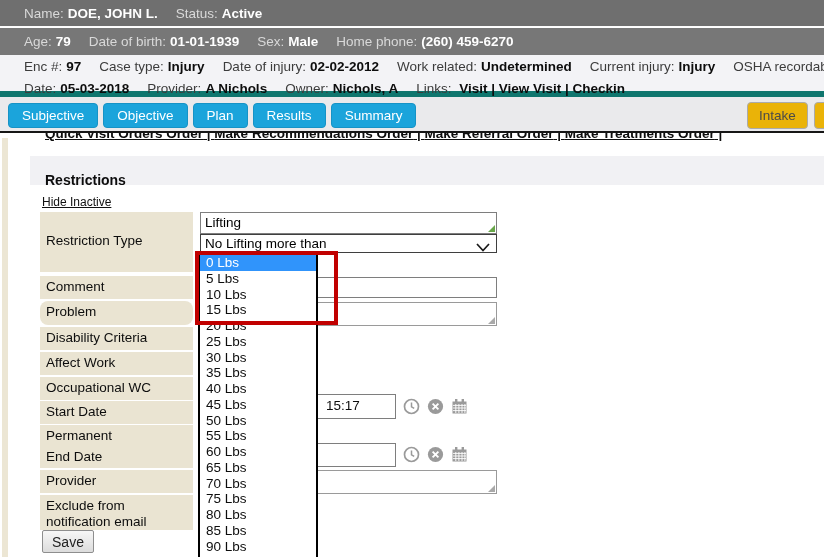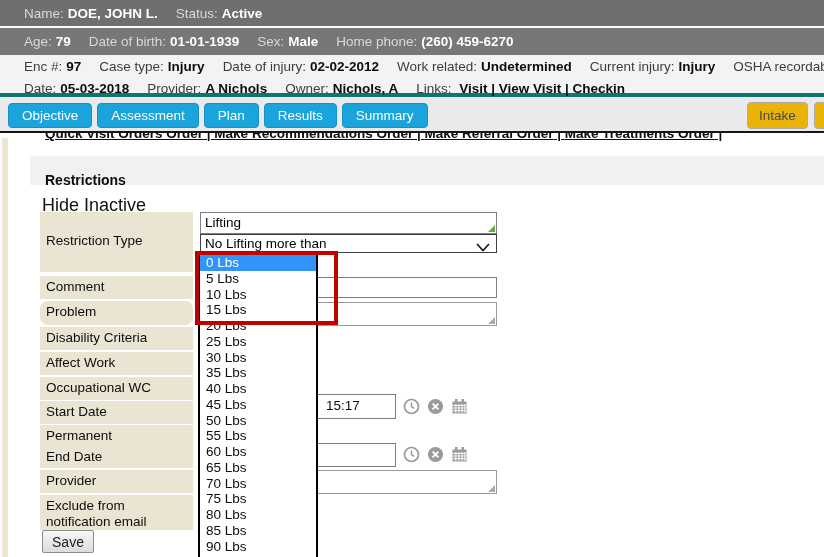--- a/index.html
+++ b/index.html
@@ -8,21 +8,21 @@
   .screen { position:absolute; top:0; left:0; width:824px; height:557px; overflow:hidden; background:#fff; }
 
   
   .bar { position:absolute; left:0; width:824px; display:flex; align-items:center; gap:18px;
          padding-left:24px; font-size:13.5px; white-space:nowrap; overflow:hidden; }
   .bar1 { top:0; height:27px; background:#6f6f6f; border-bottom:1px solid #fdfdfd; }
   .bar2 { top:28px; height:27px; background:#777777; }
   .bar .lbl { color:#d9d9d9; margin-right:4px; }
   .bar .val { color:#ffffff; font-weight:bold; }
   .infoarea { position:absolute; top:55px; left:0; width:824px; height:42px; background:#f3f3f6;
-              border-bottom:4px solid #0f766e; }
+              border-bottom:6px solid #0f766e; }
   .inforow { display:flex; gap:18px; padding-left:24px; font-size:13.5px; line-height:20px;
              margin-top:2px; white-space:nowrap; overflow:hidden; }
   .inforow .lbl { color:#3c3c3c; margin-right:4px; }
   .inforow .val { color:#0d0d0d; font-weight:bold; }
   .pair { white-space:nowrap; }
   .banner-links { display:inline; }
   .banner-link { font-weight:bold; color:#0d0d0d; }
   .banner-link:not(:first-of-type)::before { content:" | "; font-weight:bold; }
 
   
@@ -41,21 +41,21 @@
   .order-link { text-decoration:underline; }
   .order-link::after { content:"  |  "; text-decoration:none; }
 
   
   .leftstrip { position:absolute; left:2px; top:138px; width:6px; height:419px; background:#ece6d4; }
 
   
   .section-band { position:absolute; left:30px; top:156px; width:794px; height:29px; background:#f1f1f4;
                   display:flex; align-items:center; padding-left:15px; }
   .section-title { font-size:14px; font-weight:bold; color:#0d0d0d;margin-top:18px; }
-  .hide-inactive { position:absolute; left:42px; top:195px; font-size:18px; color:#111;
+  .hide-inactive { position:absolute; left:42px; top:195px; font-size:12px; color:#111;
                    text-decoration:underline; }
 
   
   .labelcol { position:absolute; left:0; top:0; }
   .lbl-row { position:absolute; left:40px; width:153px; background:#eae4d2; color:#0d0d0d;
              font-size:13.5px; padding:3px 20px 0 6px; line-height:16px; }
   .lbl-row:nth-of-type(1)  { top:212px; height:60px; padding-top:21px; }
   .lbl-row:nth-of-type(2)  { top:276px; height:23px; }
   .lbl-row:nth-of-type(3)  { top:301px; height:24px;border-radius:8px; }
   .lbl-row:nth-of-type(4)  { top:327px; height:23px; }
@@ -144,22 +144,22 @@
         <span class="banner-links">
           
         <span class="banner-link">Visit</span><span class="banner-link">View Visit</span><span class="banner-link">Checkin</span></span>
       </span>
     </div>
   </div>
 
   <div class="tabbar">
     <div class="tabs">
 
+    <div class="tab">Subjective</div>
         <div class="tab">Objective</div>
-        <div class="tab">Assessment</div>
         <div class="tab">Plan</div>
         <div class="tab">Results</div>
         <div class="tab">Summary</div>
       </div>
     <div class="rightbtns">
 
     <div class="whitebtn">Intake</div>
         <div class="whitebtn">Nur</div>
       </div>
   </div>

